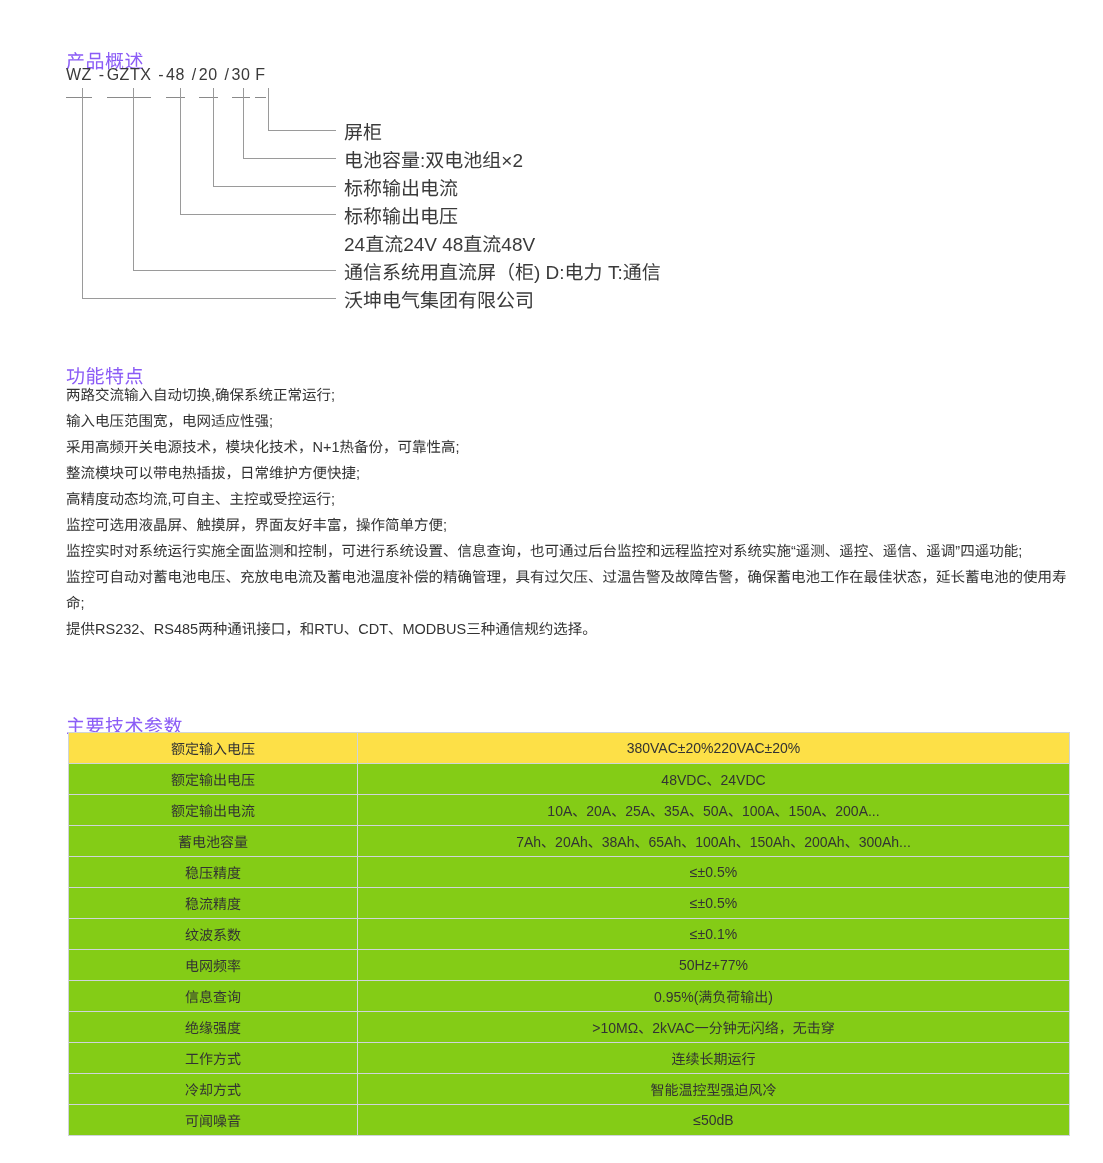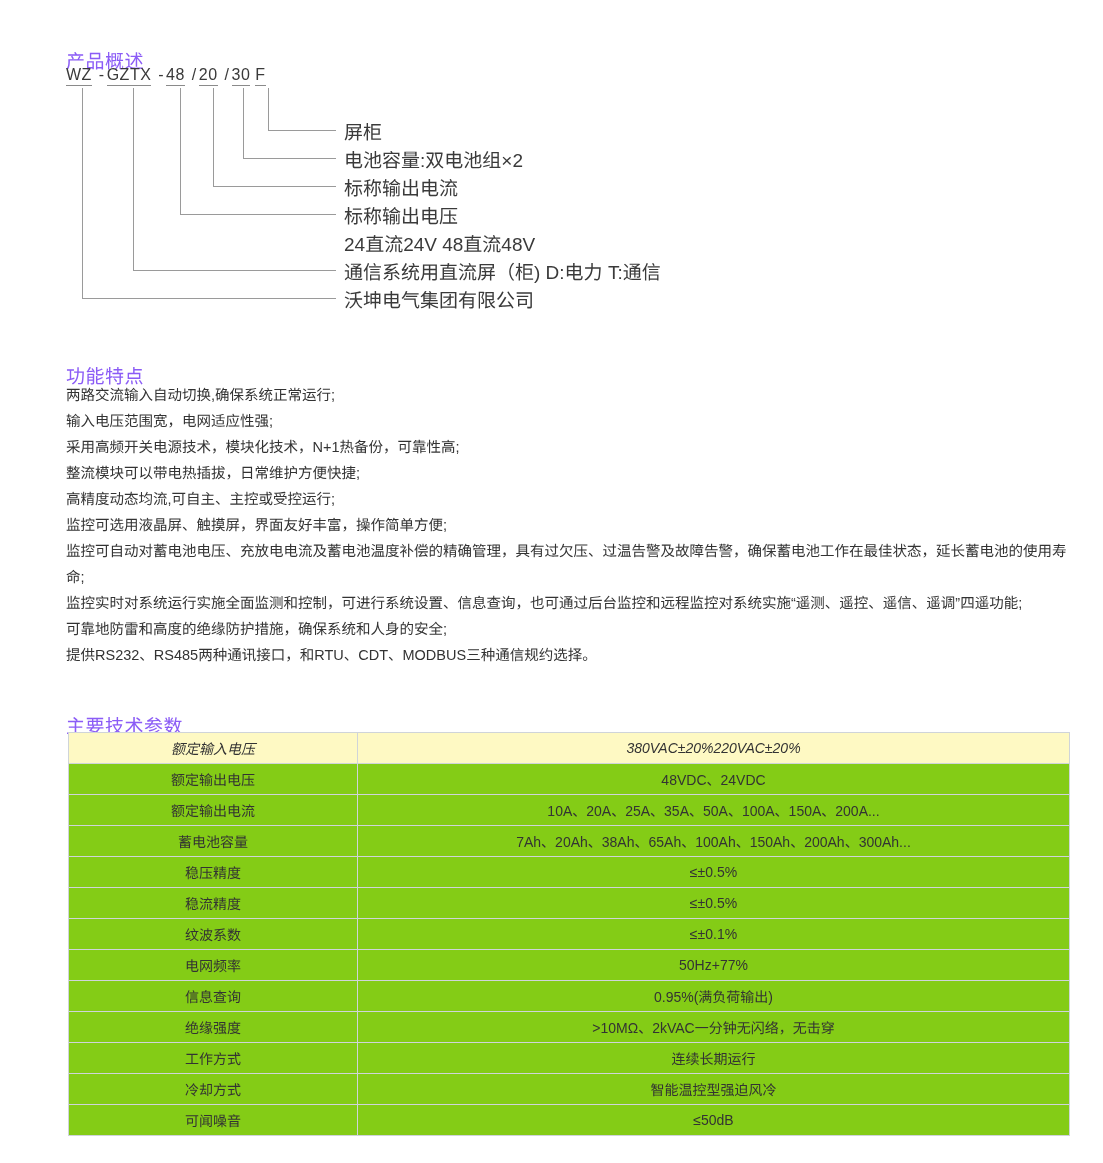--- a/index.html
+++ b/index.html
@@ -51,21 +51,21 @@
     position: absolute;
     left: 66px;
     top: 66px;
     font-size: 16px;
     color: #3a3a3a;
     letter-spacing: 0.5px;
     white-space: nowrap;
   }
   #model-code-text .seg {
     border-bottom: 1px solid #8a8a8a;
-    padding-bottom: 2px;
+    padding-bottom: 14px;
   }
   #model-code-text .sep {
     padding: 0 2px;
   }
 
   
   #leader-lines {
     position: absolute;
     left: 0;
     top: 0;
@@ -111,21 +111,21 @@
   #spec-table td {
     border: 1px solid #cfd4d9;
     height: 30px;
     padding: 0 6px;
     text-align: center;
     vertical-align: middle;
     color: #333333;
     background: #84cc16;
   }
   #spec-table td.label-cell { width: 276px; }
-  #spec-table tr.highlight td { background: #fef9c3; font-style: italic; }
+  #spec-table tr.highlight td { background: #fde047; }
 </style>
 </head>
 <body>
 
 <div class="page">
 
   <h2 class="section-heading" id="heading-overview">产品概述</h2>
 
   <div id="model-code-block">
 
@@ -159,23 +159,22 @@
 
   <h2 class="section-heading" id="heading-features">功能特点</h2>
 
   <div id="feature-list">
       <p class="feature-item">两路交流输入自动切换,确保系统正常运行;</p>
       <p class="feature-item">输入电压范围宽，电网适应性强;</p>
       <p class="feature-item">采用高频开关电源技术，模块化技术，N+1热备份，可靠性高;</p>
       <p class="feature-item">整流模块可以带电热插拔，日常维护方便快捷;</p>
       <p class="feature-item">高精度动态均流,可自主、主控或受控运行;</p>
       <p class="feature-item">监控可选用液晶屏、触摸屏，界面友好丰富，操作简单方便;</p>
+      <p class="feature-item">监控实时对系统运行实施全面监测和控制，可进行系统设置、信息查询，也可通过后台监控和远程监控对系统实施“遥测、遥控、遥信、遥调”四遥功能;</p>
       <p class="feature-item">监控可自动对蓄电池电压、充放电电流及蓄电池温度补偿的精确管理，具有过欠压、过温告警及故障告警，确保蓄电池工作在最佳状态，延长蓄电池的使用寿命;</p>
-      <p class="feature-item">监控实时对系统运行实施全面监测和控制，可进行系统设置、信息查询，也可通过后台监控和远程监控对系统实施“遥测、遥控、遥信、遥调”四遥功能;</p>
-      <p class="feature-item">可靠地防雷和高度的绝缘防护措施，确保系统和人身的安全;</p>
       <p class="feature-item">提供RS232、RS485两种通讯接口，和RTU、CDT、MODBUS三种通信规约选择。</p>
     </div>
 
   <h2 class="section-heading" id="heading-specs">主要技术参数</h2>
 
   <table id="spec-table">
     <tbody>
         <tr class="highlight">
           <td class="label-cell">额定输入电压</td>
           <td>380VAC±20%220VAC±20%</td>

